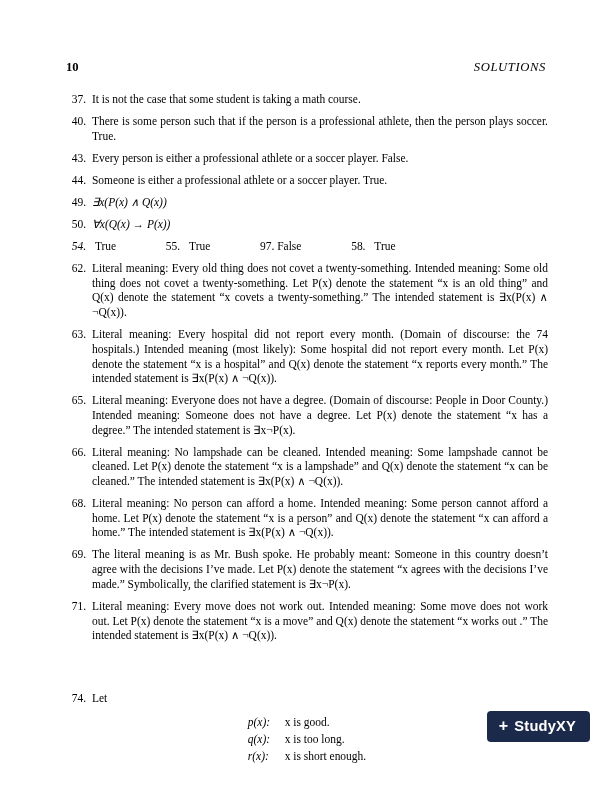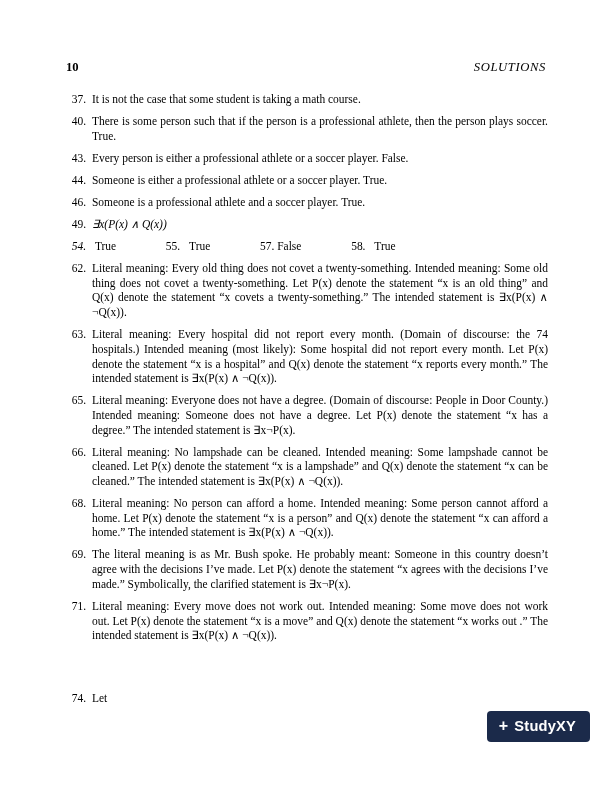--- a/index.html
+++ b/index.html
@@ -162,40 +162,40 @@
     <div class="item">
       <span class="num">43.</span>
       <span class="body">Every person is either a professional athlete or a soccer player.  False.</span>
     </div>
 
     <div class="item">
       <span class="num">44.</span>
       <span class="body">Someone is either a professional athlete or a soccer player.  True.</span>
     </div>
 
-    <div class="item">
-      <span class="num">46.</span>
-      <span class="body">Someone is a professional athlete and a soccer player.  True.</span>
-    </div>
 
     <div class="item">
       <span class="num">49.</span>
       <span class="body math">∃x(P(x) ∧ Q(x))</span>
     </div>
 
+    <div class="item">
+      <span class="num">50.</span>
+      <span class="body math">∀x(Q(x) → P(x))</span>
+    </div>
 
     <div class="item" style="padding-left:0;">
       <span class="inline-row">
         <span class="seg-num">54.</span>
         <span class="seg">True</span>
         <span class="seg-gap"></span>
         <span class="seg">55.</span>
         <span class="seg" style="margin-left:6px;">True</span>
         <span class="seg-gap"></span>
-        <span class="seg">57.</span>
+        <span class="seg">97.</span>
         <span class="seg" style="">False</span>
         <span class="seg-gap"></span>
         <span class="seg">58.</span>
         <span class="seg" style="margin-left:6px;">True</span>
       </span>
     </div>
 
 
     <div class="item">
       <span class="num">62.</span>
@@ -230,20 +230,36 @@
     <div class="item">
       <span class="num">71.</span>
       <span class="body">Literal meaning: Every move does not work out. Intended meaning: Some move does not work out. Let P(x) denote the statement “x is a move” and Q(x) denote the statement “x works out .” The intended statement is ∃x(P(x) ∧ ¬Q(x)).</span>
     </div>
 
     <div class="item" style="margin-bottom:0;margin-top:48px;">
       <span class="num">74.</span>
       <span class="body">Let</span>
     </div>
 
+    <div class="center-block">
+      <span class="defs">
+        <span class="row">
+          <span class="lhs math">p(x):</span>
+          <span class="rhs">x is good.</span>
+        </span><br>
+        <span class="row">
+          <span class="lhs math">q(x):</span>
+          <span class="rhs">x is too long.</span>
+        </span><br>
+        <span class="row">
+          <span class="lhs math">r(x):</span>
+          <span class="rhs">x is short enough.</span>
+        </span>
+      </span>
+    </div>
 
   </div>
 
   <div class="watermark">
     <span class="plus">+</span>
     <span class="brand">StudyXY</span>
   </div>
 
 </div>
 

